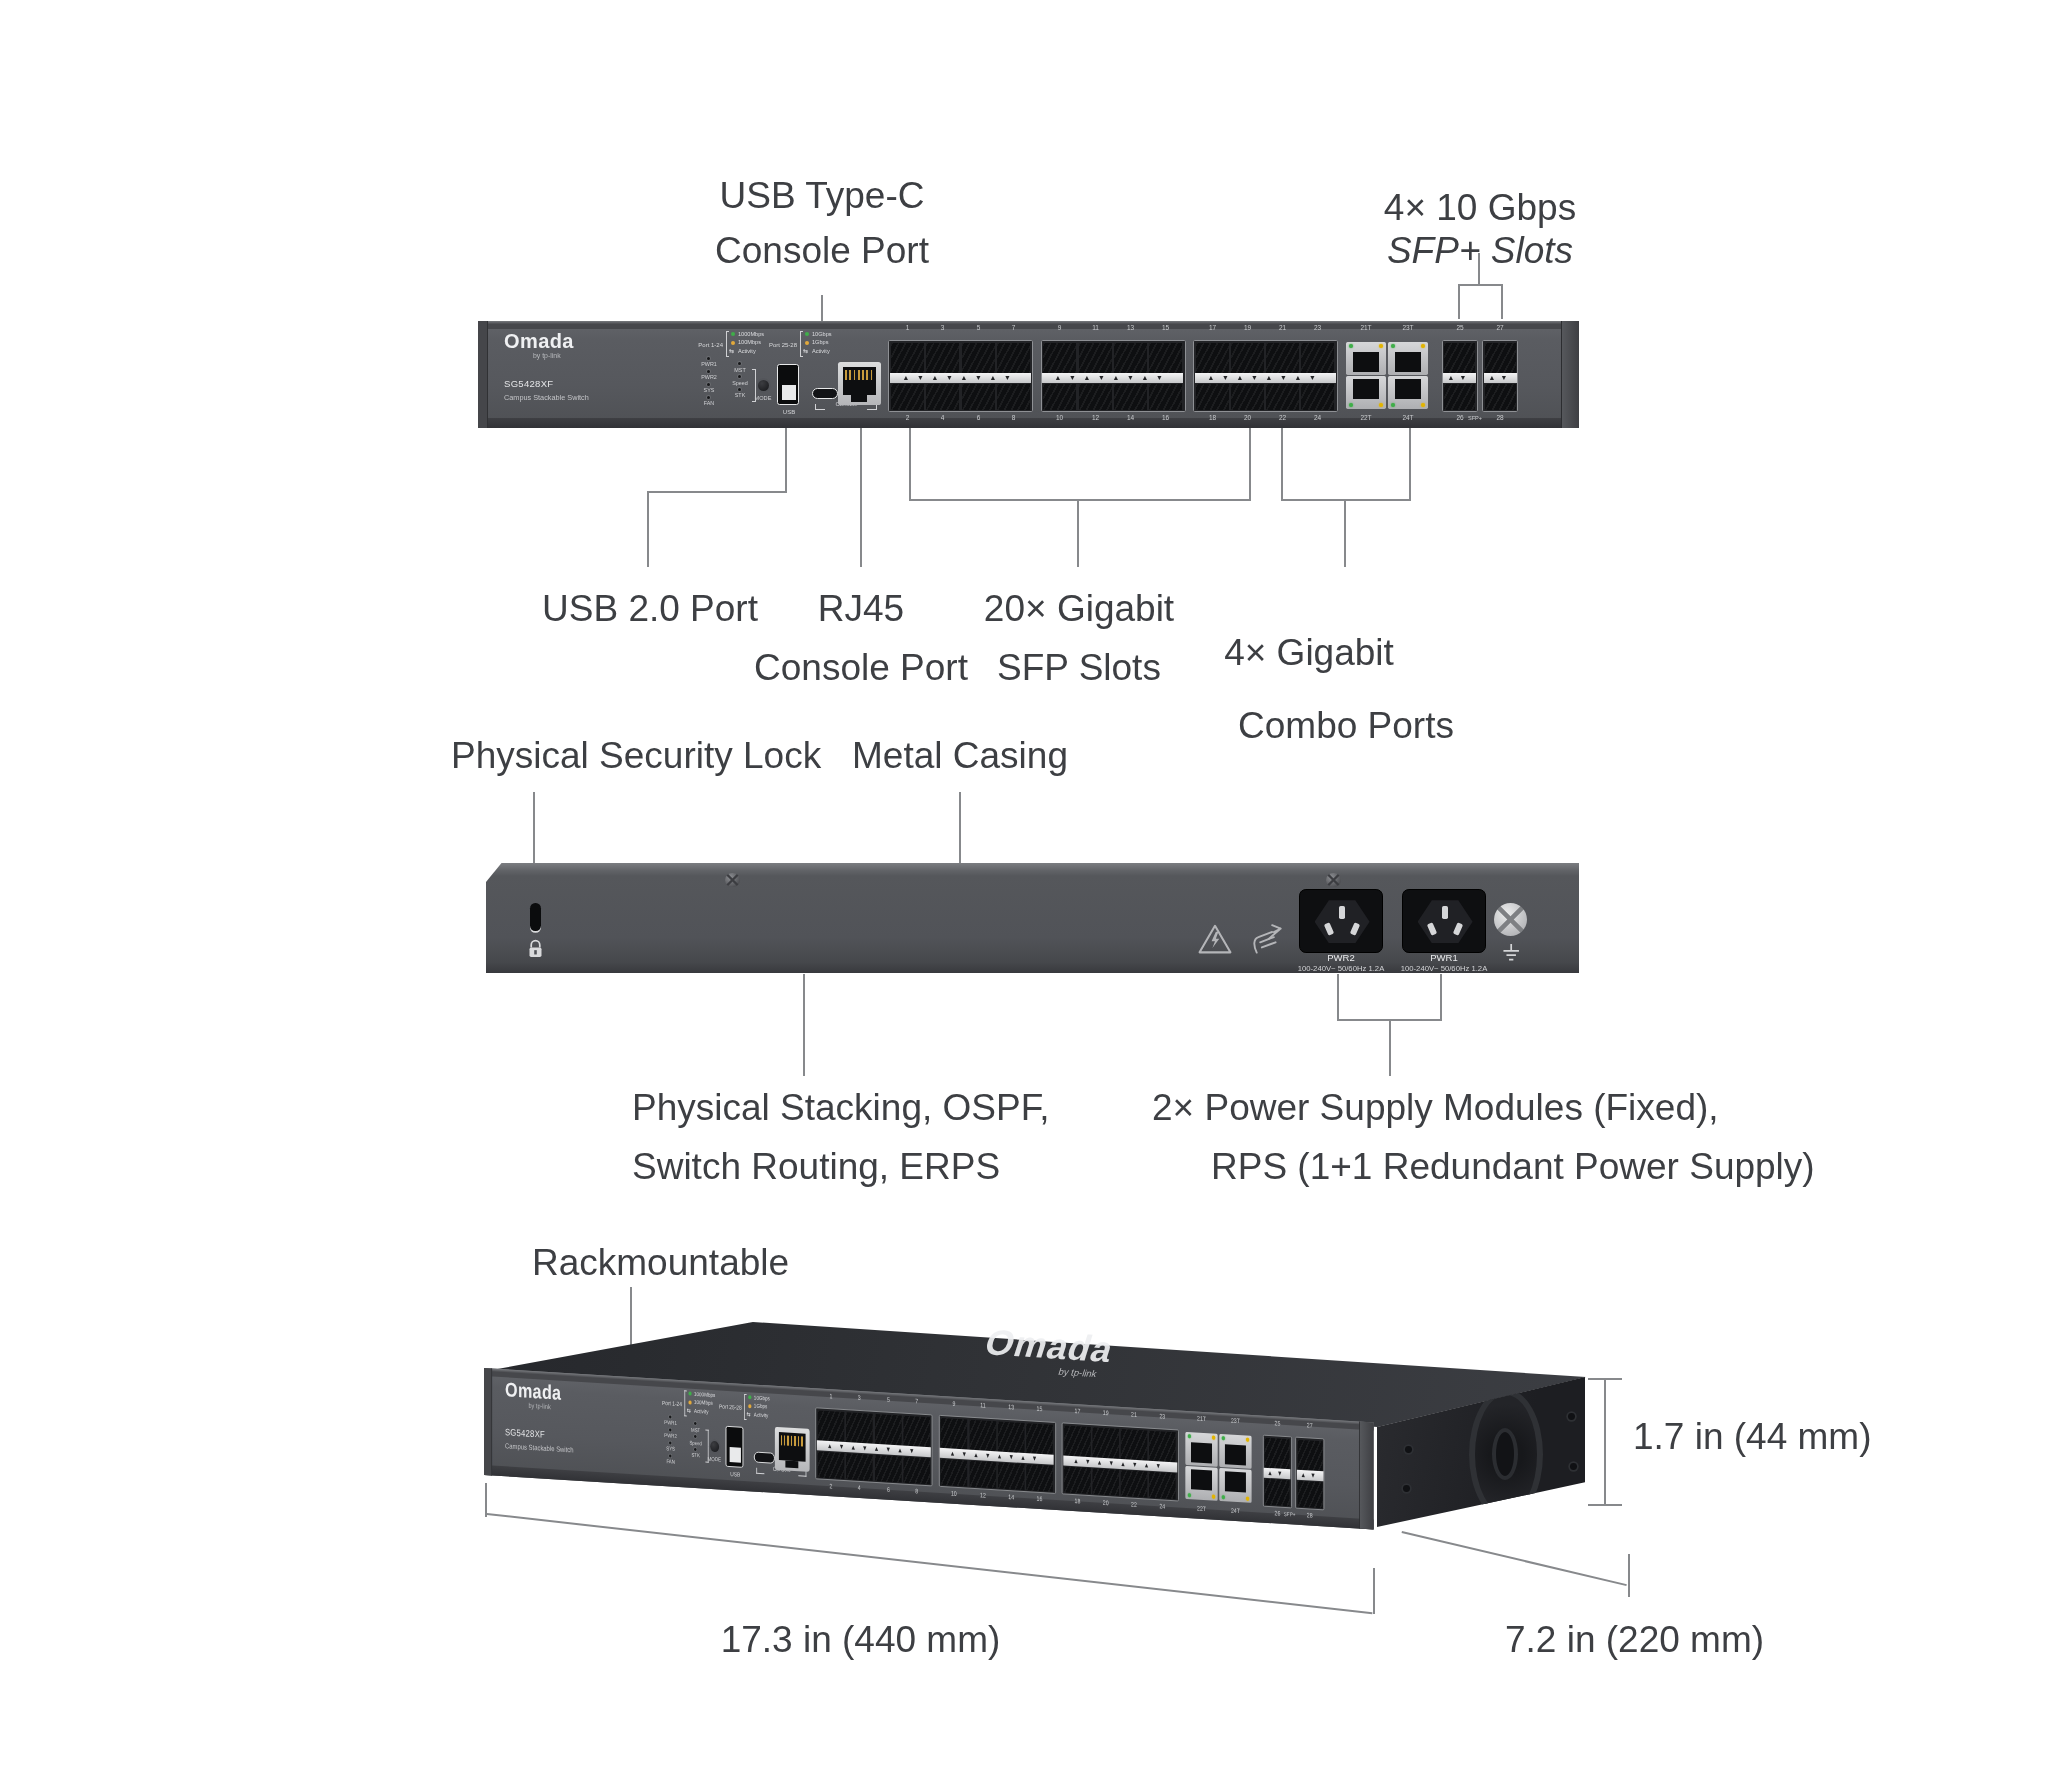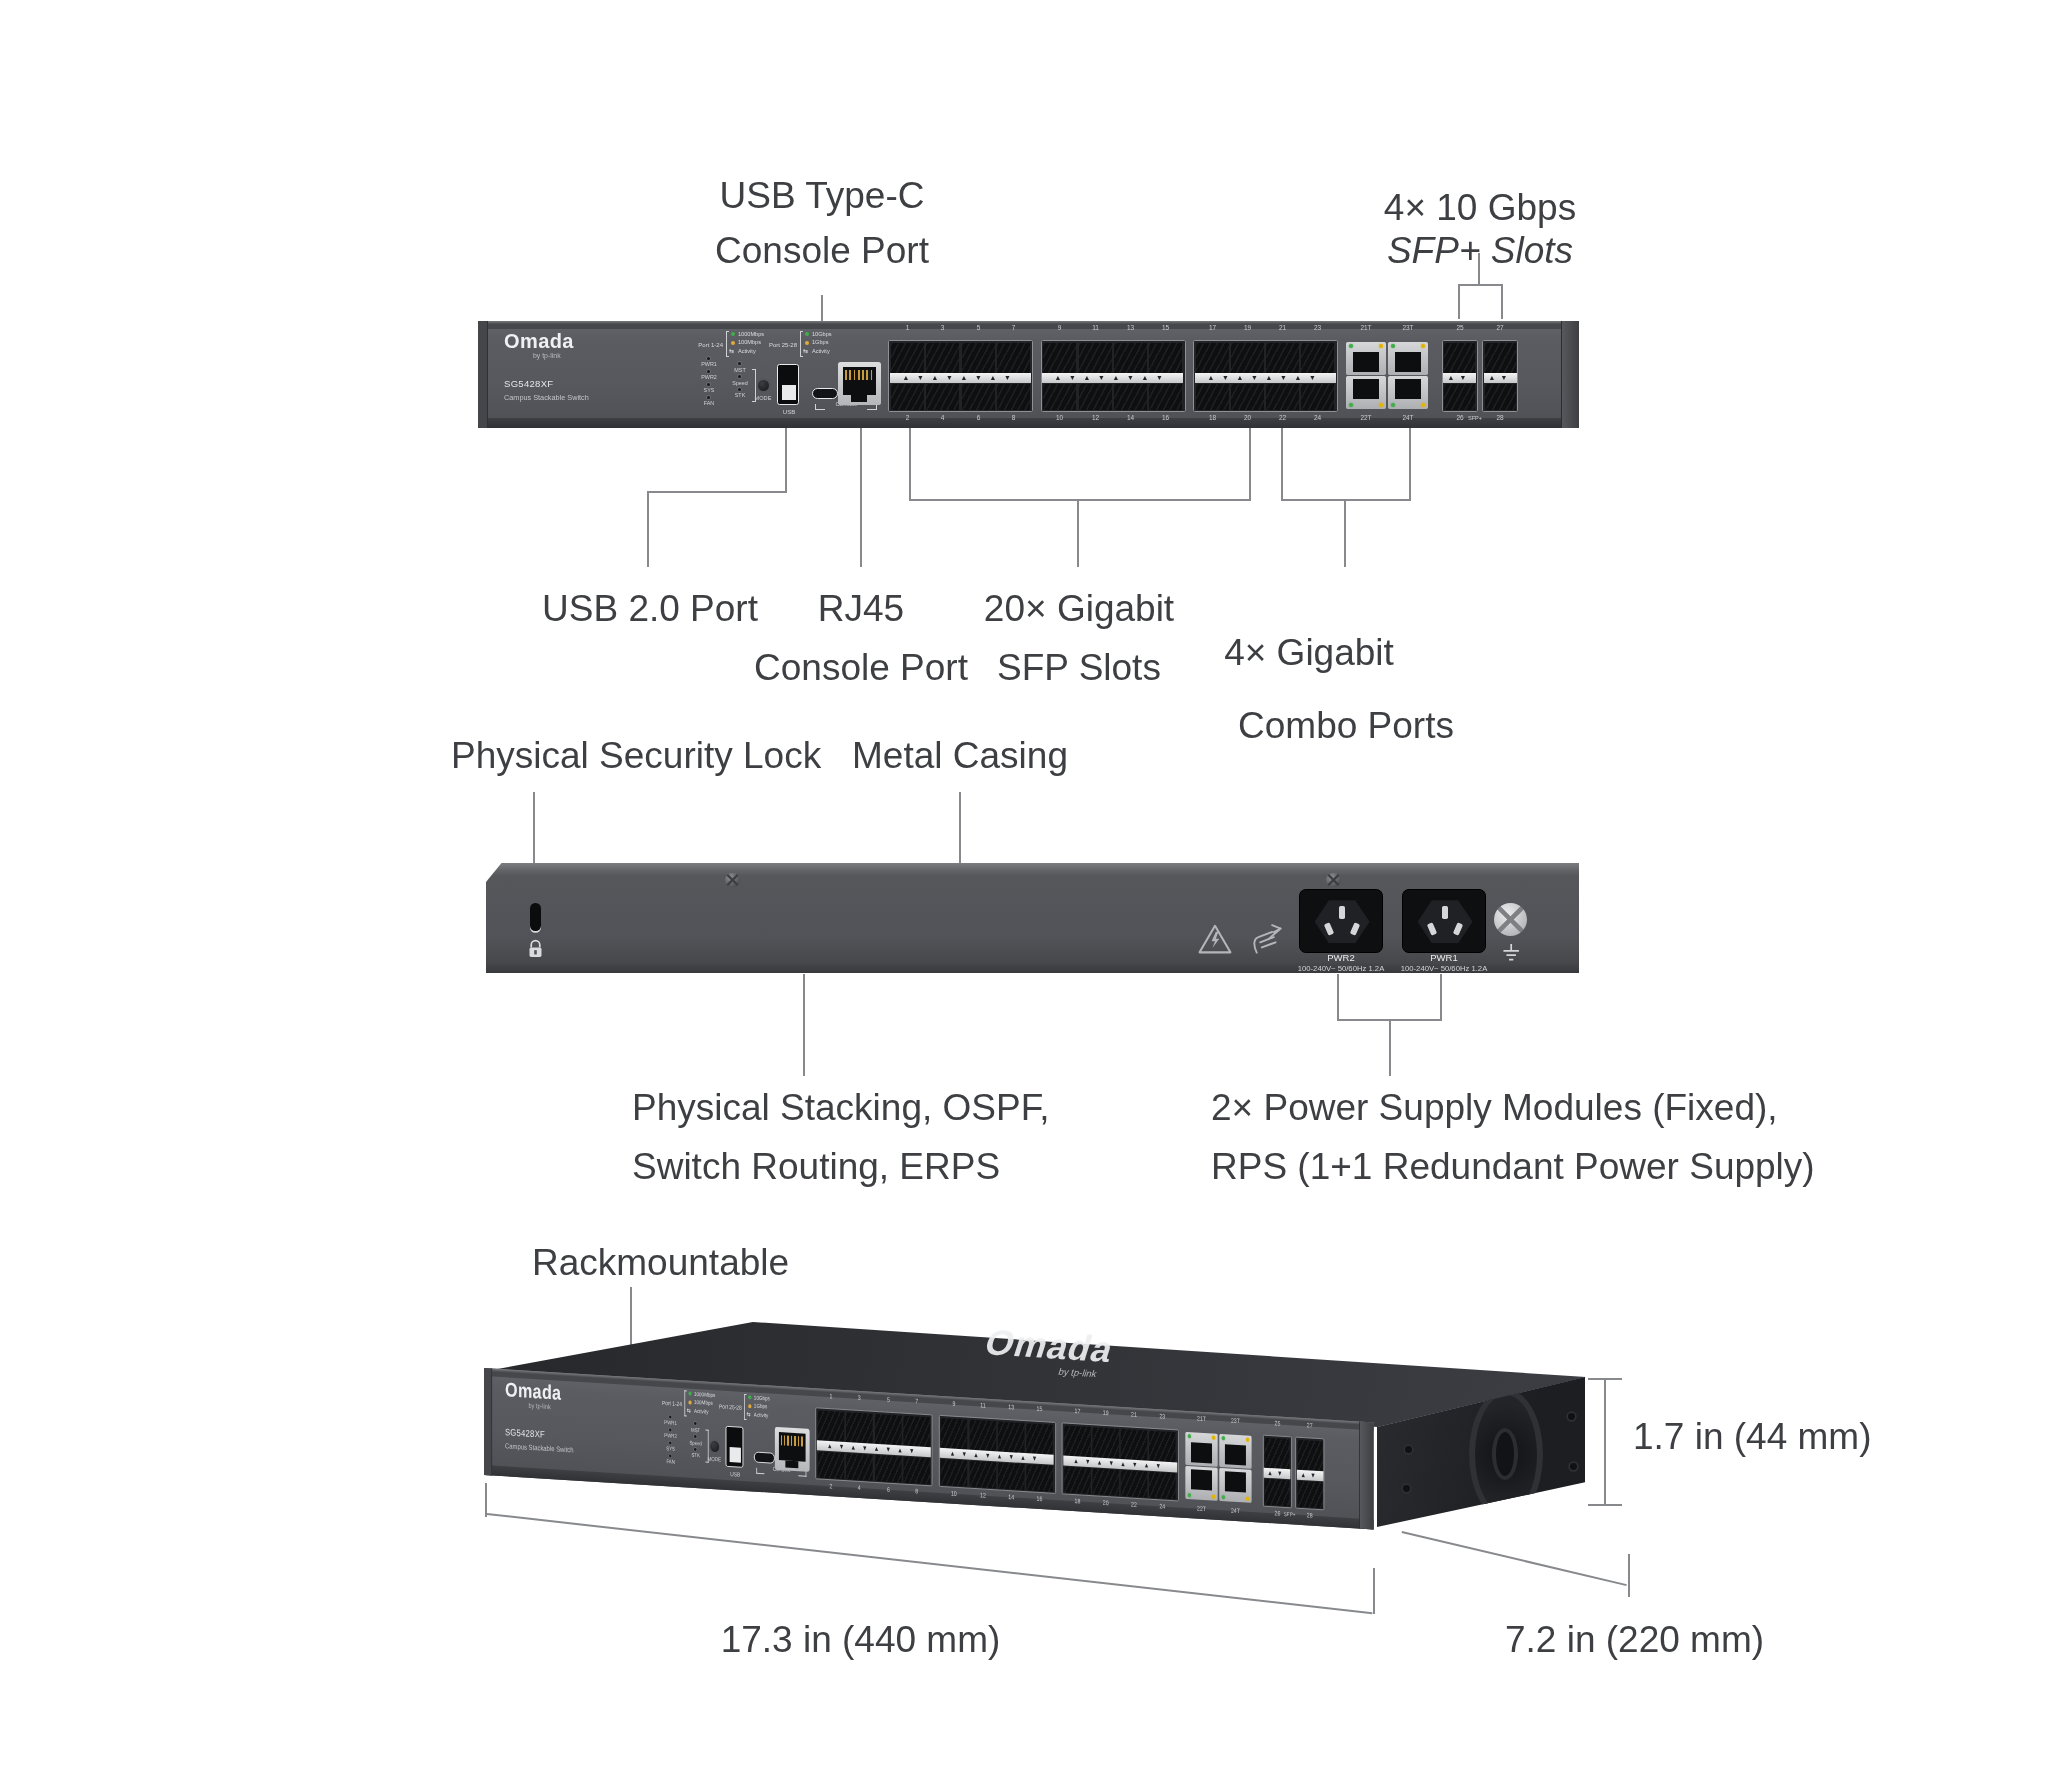--- a/index.html
+++ b/index.html
@@ -250,21 +250,21 @@
   </div>
 
   <div class="ln" style="left:803px;top:974px;width:1.7px;height:102px;"></div>
   <div class="ln" style="left:1337px;top:974px;width:1.7px;height:46px;"></div>
   <div class="ln" style="left:1440px;top:974px;width:1.7px;height:46px;"></div>
   <div class="ln" style="left:1337px;top:1019px;width:105px;height:1.7px;"></div>
   <div class="ln" style="left:1389px;top:1019px;width:1.7px;height:57px;"></div>
 
   <div class="lbl" style="left:632px;top:1082px;width:344px;">Physical Stacking, OSPF,</div>
   <div class="lbl" style="left:632px;top:1141px;width:344px;">Switch Routing, ERPS</div>
-  <div class="lbl" style="left:1211px;top:1082px;width:344px;">2× Power Supply Modules (Fixed),</div>
+  <div class="lbl" style="left:1152px;top:1082px;width:344px;">2× Power Supply Modules (Fixed),</div>
   <div class="lbl" style="left:1211px;top:1141px;width:344px;">RPS (1+1 Redundant Power Supply)</div>
 
   <div class="lbl la" style="left:532px;top:1237px;width:344px;">Rackmountable</div>
   <div class="ln" style="left:630px;top:1287px;width:1.7px;height:81px;"></div>
 
   <div style="left:486px;top:1322px;width:1100px;height:105px;
               clip-path:polygon(0 46.7%,24.26% 0,100% 52.46%,81.06% 100%);
               background:linear-gradient(100deg,#26282c 0%,#313337 50%,#3c3e43 100%);"></div>
   <div style="left:934px;top:1325px;width:224px;height:64px;transform:rotate(3.6deg) skewX(-14deg);">
     <div style="left:0;top:0;width:224px;text-align:center;font-size:36px;font-weight:bold;color:rgba(238,239,241,.92);letter-spacing:0.9px;">Omada</div>

